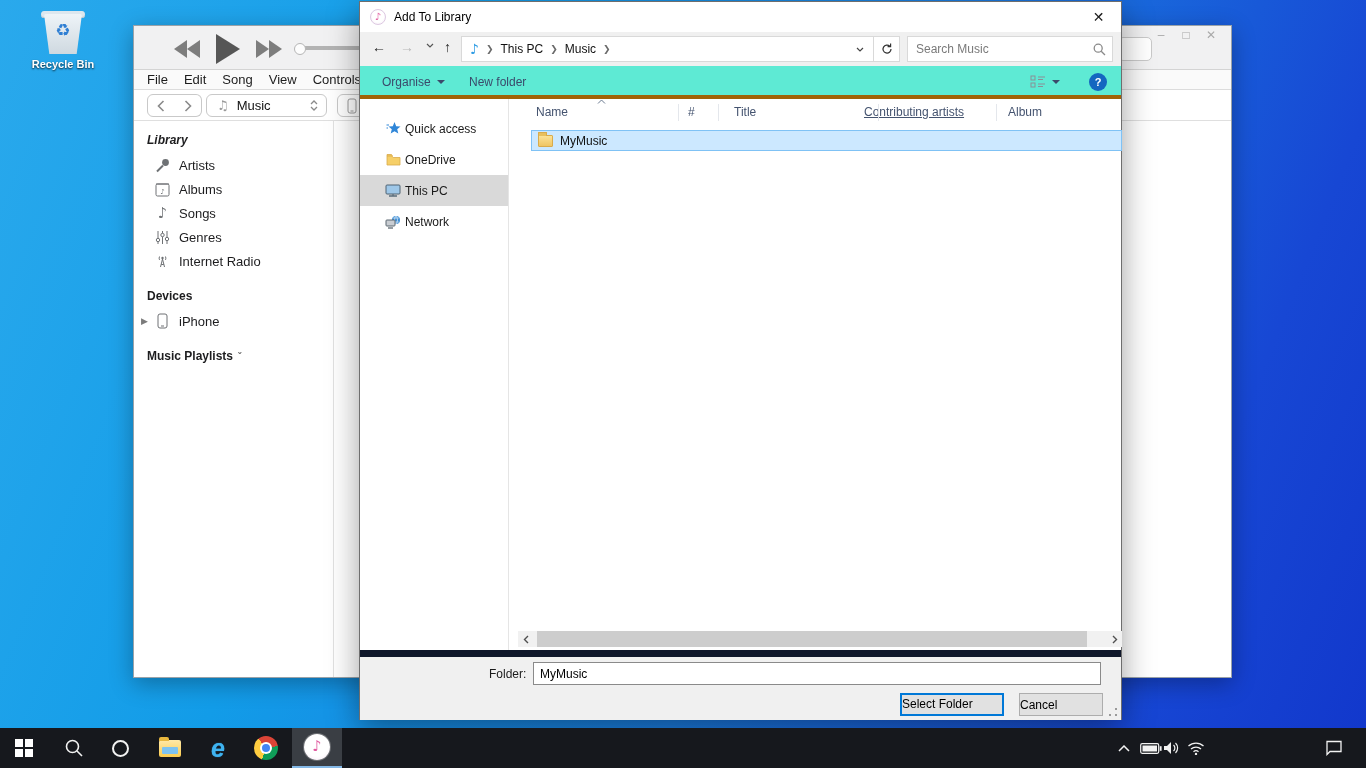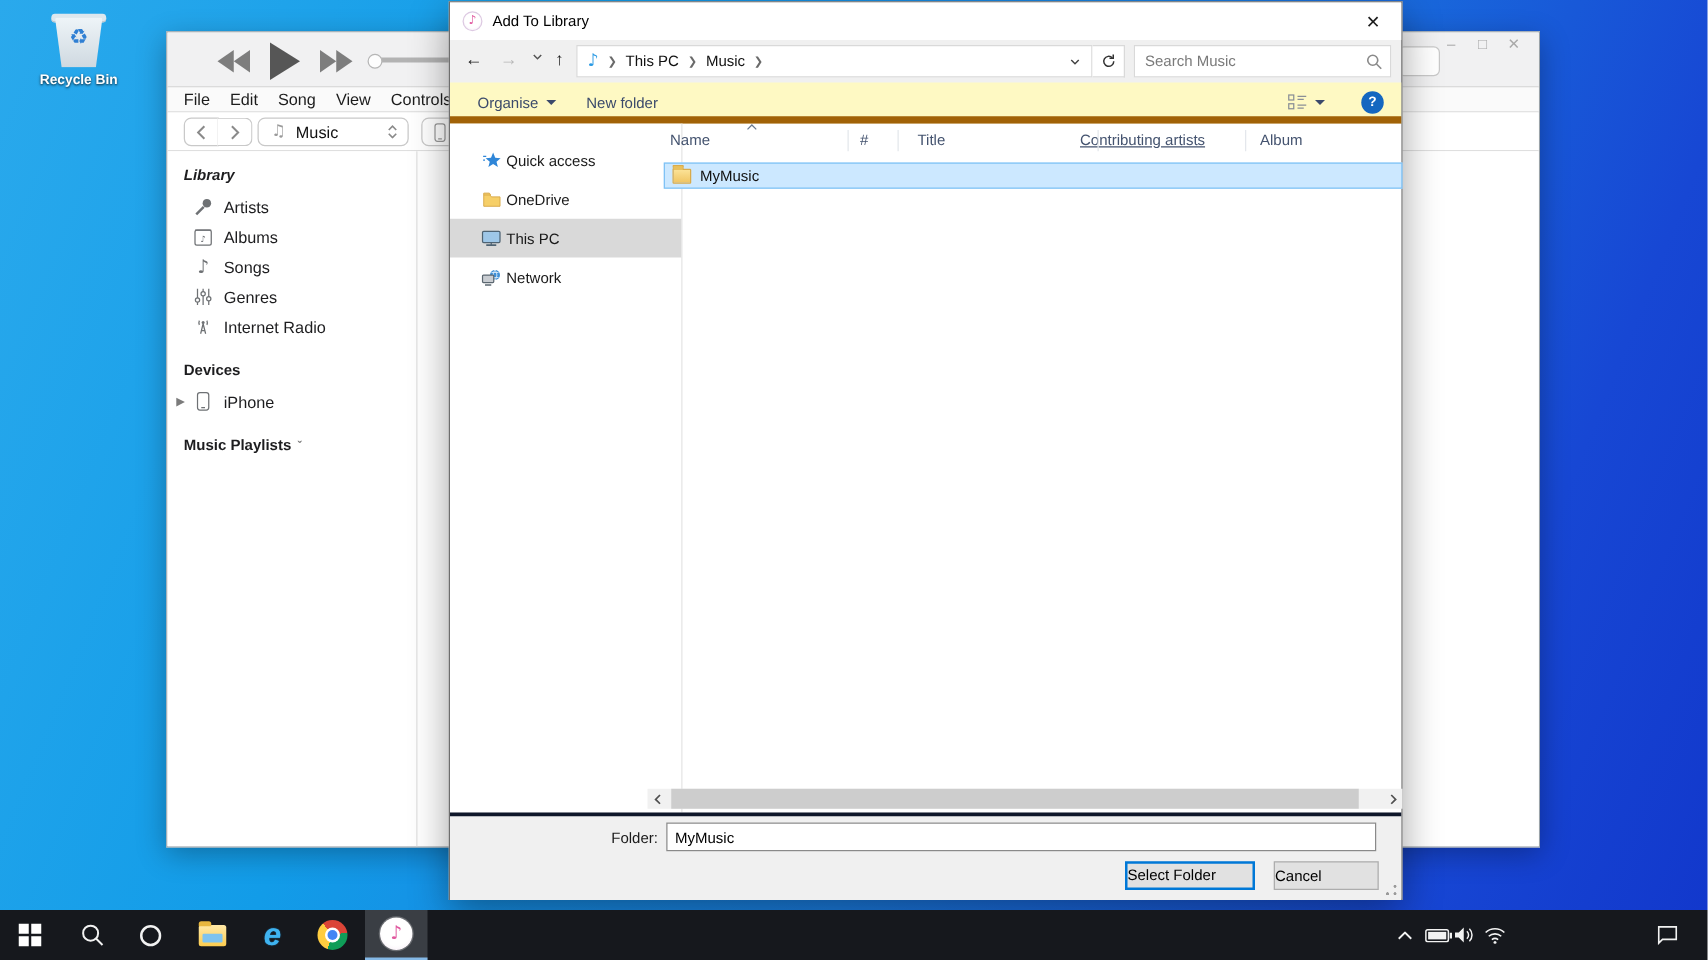--- a/index.html
+++ b/index.html
@@ -83,48 +83,48 @@
   .crumb-sep { color:#6a6a6a; font-size:9px; margin:0 7px; }
   .crumbbox .dd { margin-left:auto; margin-right:9px; color:#444; }
   .refreshbox { position:absolute; left:514px; top:4px; width:26px; height:26px; background:#fff;
     border:1px solid #d9d9d9; border-left:none; display:flex; align-items:center; justify-content:center; color:#333; }
   .searchbox { position:absolute; left:547px; top:4px; width:206px; height:26px; background:#fff;
     border:1px solid #d9d9d9; }
   .searchbox input { position:absolute; inset:0; border:none; outline:none; padding:0 24px 0 8px;
     font:12px "Liberation Sans",sans-serif; color:#1a1a1a; background:transparent; }
   .searchbox input::placeholder { color:#7a7a7a; opacity:1; }
   .searchbox svg { position:absolute; right:6px; top:6px; }
-  .dlg-toolbar { position:absolute; left:0; top:64px; right:0; height:33px; background:#fef9c3;
-    border-bottom:6px solid #a16207; color:#3b4a6b; font-size:12px; }
+  .dlg-toolbar { position:absolute; left:0; top:64px; right:0; height:33px; background:#5eead4;
+    border-bottom:4px solid #a16207; color:#3b4a6b; font-size:12px; }
   .tb-item { position:absolute; top:0; height:32px; display:flex; align-items:center; gap:6px; cursor:default; }
   .caret-dn { width:0; height:0; border:4px solid transparent; border-top-color:#3b4a6b; margin-top:4px; }
   .helpbtn { position:absolute; left:729px; top:7px; width:18px; height:18px; border-radius:50%;
     background:#1467c0; color:#fff; font-weight:bold; font-size:11px; text-align:center; line-height:18px; }
   .dlg-main { position:absolute; left:0; top:97px; right:0; height:551px; background:#fff; }
-  .dlg-nav { position:absolute; left:0; top:0; bottom:0; width:186px; border-right:1px solid #e5e5e5;
+  .dlg-nav { position:absolute; left:0; top:0; bottom:0; width:149px; border-right:1px solid #e5e5e5;
     padding-top:14px; background:#fff; }
   .nav-item { height:31px; display:flex; align-items:center; font-size:12px; color:#1a1a1a; cursor:default; }
   .nav-item .ic { width:16px; margin-left:25px; margin-right:4px; display:flex; justify-content:center; }
   .nav-item.sel { background:#d9d9d9; }
   .dlg-list { position:absolute; left:157px; right:0; top:0; bottom:0; }
   .col-h { position:absolute; top:3px; height:20px; line-height:20px; font-size:12px; color:#44536f; cursor:default; }
   .col-div { position:absolute; top:5px; height:17px; width:1px; background:#e4e7ec; }
   .sort-caret { position:absolute; left:80px; top:0px; color:#6a7a90; }
   .file-row { position:absolute; left:14px; top:31px; width:591px; height:21px; background:#cce8ff;
     border:1px solid #7fc2f5; display:flex; align-items:center; font-size:12px; color:#111; }
   .folder-ic { width:15px; height:12px; margin:0 7px 0 6px; position:relative;
     background:linear-gradient(#fbe296,#f0c563); border:1px solid #d9ab4b; border-radius:1px; }
   .folder-ic::before { content:""; position:absolute; left:-1px; top:-4px; width:7px; height:3px;
     background:#e8c05e; border:1px solid #d9ab4b; border-bottom:none; border-radius:1px 1px 0 0; }
   .dlg-hscroll { position:absolute; left:158px; top:629px; width:604px; height:16px; background:#f1f1f1; }
   .hs-arrow { position:absolute; top:0; width:15px; height:16px; color:#505050; display:flex;
     align-items:center; justify-content:center; }
   .hs-thumb { position:absolute; left:19px; top:0; width:550px; height:16px; background:#cdcdcd; }
   .dlg-footer { position:absolute; left:0; top:648px; right:0; height:70px; background:#f0f0f0;
-    border-top:3px solid #0f172a; }
+    border-top:7px solid #0f172a; }
   .folder-label { position:absolute; left:129px; top:5px; height:24px; line-height:24px; color:#1a1a1a; }
   .folder-input { position:absolute; left:173px; top:5px; width:568px; height:23px;
     border:1px solid #8a8a8a; background:#fff; font:12px "Liberation Sans",sans-serif; padding:0 6px;
     outline:none; color:#000; }
   .btn { position:absolute; top:36px; height:23px; background:#e1e1e1; border:1px solid #adadad;
     font:12px "Liberation Sans",sans-serif; color:#000; text-align:left; line-height:20px; cursor:default; }
   .btn-primary { left:540px; width:104px; border:2px solid #0078d7; line-height:19px; }
   .btn-cancel { left:659px; width:84px; }
   .grip { position:absolute; right:3px; bottom:3px; width:10px; height:10px;
     background:

